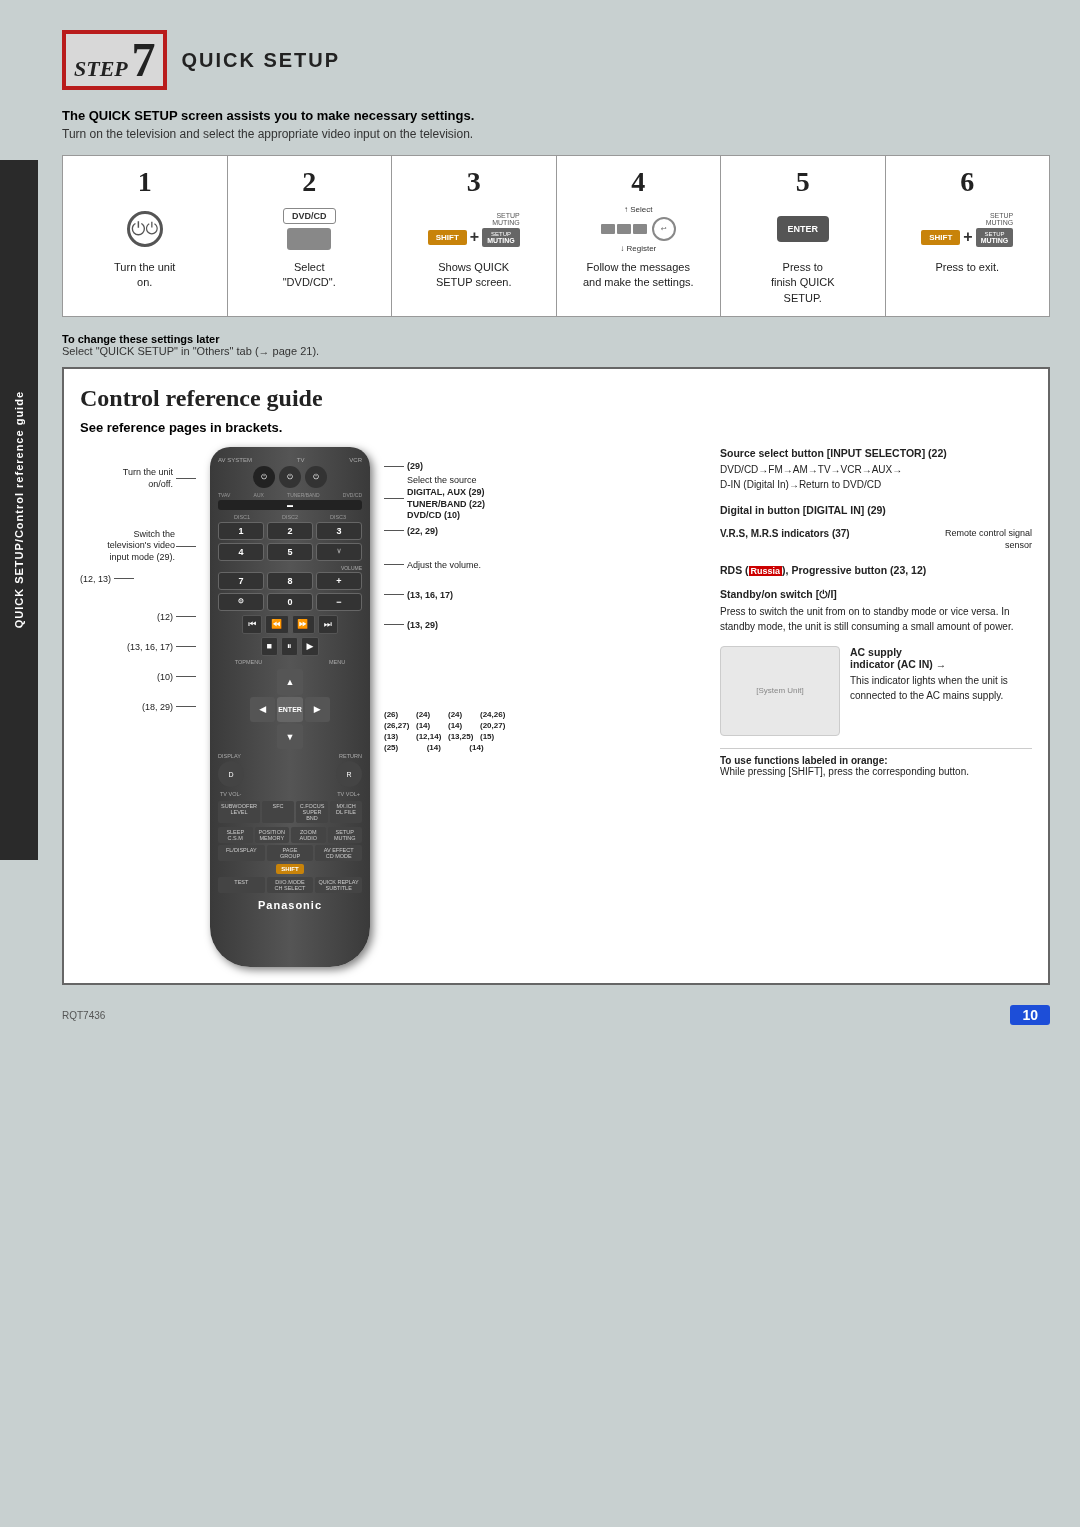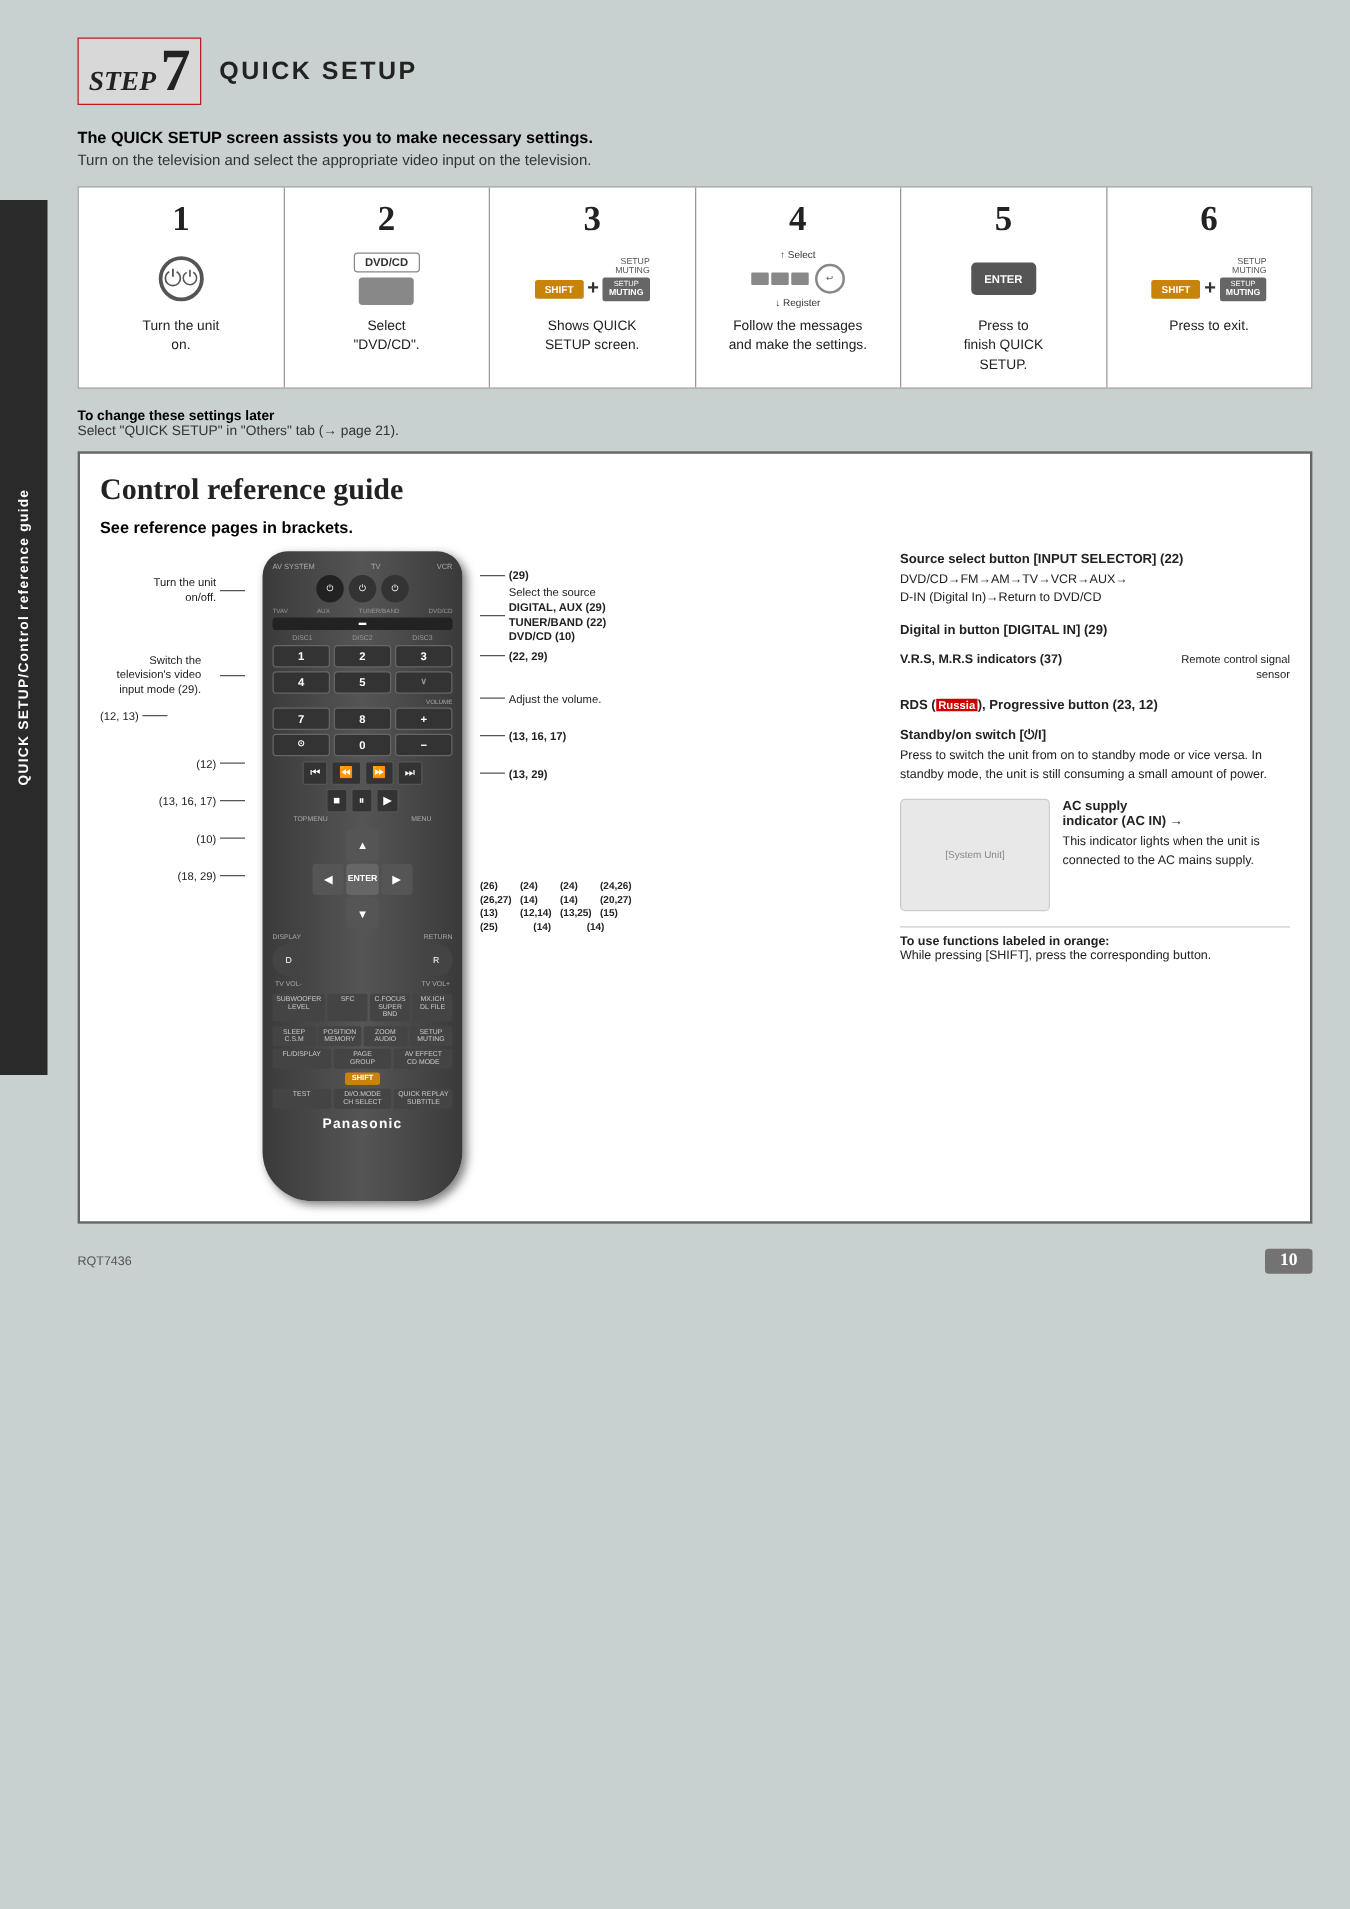--- a/index.html
+++ b/index.html
@@ -170,25 +170,24 @@
     .page-footer {
       display: flex;
       justify-content: space-between;
       align-items: center;
       margin-top: 16px;
       padding: 4px 0;
     }
     .page-num {
       font-size: 14px;
       font-weight: bold;
-      background: #737373;
+      background: #1d4ed8;
       color: white;
       padding: 2px 12px;
       border-radius: 3px;
-      font-family: Liberation Serif, serif;
     }
     .rqt-num {
       font-size: 10px;
       color: #555;
     }
     
     .remote-body {
       width: 160px;
       min-height: 520px;
       background: linear-gradient(to right, #3a3a3a, #555, #3a3a3a);
@@ -329,21 +328,21 @@
 <div class="page">
 
   <div class="side-label">
     <span class="side-label-text">QUICK SETUP/Control reference guide</span>
   </div>
 
   <div class="main-content">
 
     <div class="step-header">
       <div class="step-badge">
-        <div style="border: 1px solid #b91c1c; padding: 2px 8px; margin-right: 2px; background: #d8d8d8;">
+        <div style="border: 4px solid #b91c1c; padding: 2px 8px; margin-right: 2px; background: #d8d8d8;">
           <span style="font-size: 22px; font-weight: bold; font-style: italic; font-family: 'Times New Roman', serif; color: #222;">STEP</span>
           <span style="font-size: 48px; font-weight: bold; font-family: 'Times New Roman', serif; color: #222; line-height: 1;">7</span>
         </div>
       </div>
       <span class="step-title">QUICK SETUP</span>
     </div>
 
     <div class="intro-section">
       <div class="intro-bold">The QUICK SETUP screen assists you to make necessary settings.</div>
       <div class="intro-text">Turn on the television and select the appropriate video input on the television.</div>
@@ -451,21 +450,21 @@
 
       <div class="control-ref-inner">
 
         <div style="display:flex;gap:0;flex:2;position:relative;">
 
           <div style="width:120px;font-size:9px;color:#222;padding-right:4px;">
             <div style="display:flex;align-items:center;justify-content:flex-end;gap:3px;margin-bottom:38px;margin-top:20px;">
               <div style="text-align:right;line-height:1.3;">Turn the unit<br>on/off.</div>
               <div style="width:20px;height:1px;background:#555;"></div>
             </div>
-            <div style="display:flex;align-items:center;justify-content:flex-end;gap:15px;margin-bottom:10px;">
+            <div style="display:flex;align-items:center;justify-content:flex-end;gap:1px;margin-bottom:10px;">
               <div style="text-align:right;line-height:1.3;">Switch the<br>television's video<br>input mode (29).</div>
               <div style="width:20px;height:1px;background:#555;"></div>
             </div>
             <div style="display:flex;align-items:center;justify-content:flex-start;gap:3px;margin-bottom:28px;">
               <div style="text-align:right;">(12, 13)</div>
               <div style="width:20px;height:1px;background:#555;"></div>
             </div>
             <div style="display:flex;align-items:center;justify-content:flex-end;gap:3px;margin-bottom:20px;">
               <div style="text-align:right;">(12)</div>
               <div style="width:20px;height:1px;background:#555;"></div>

